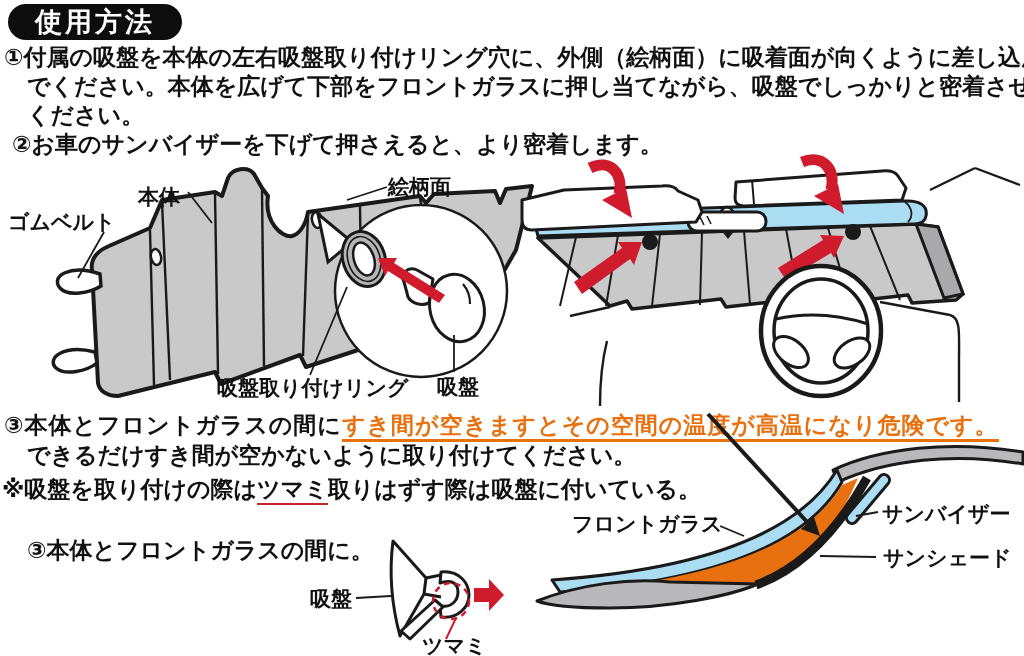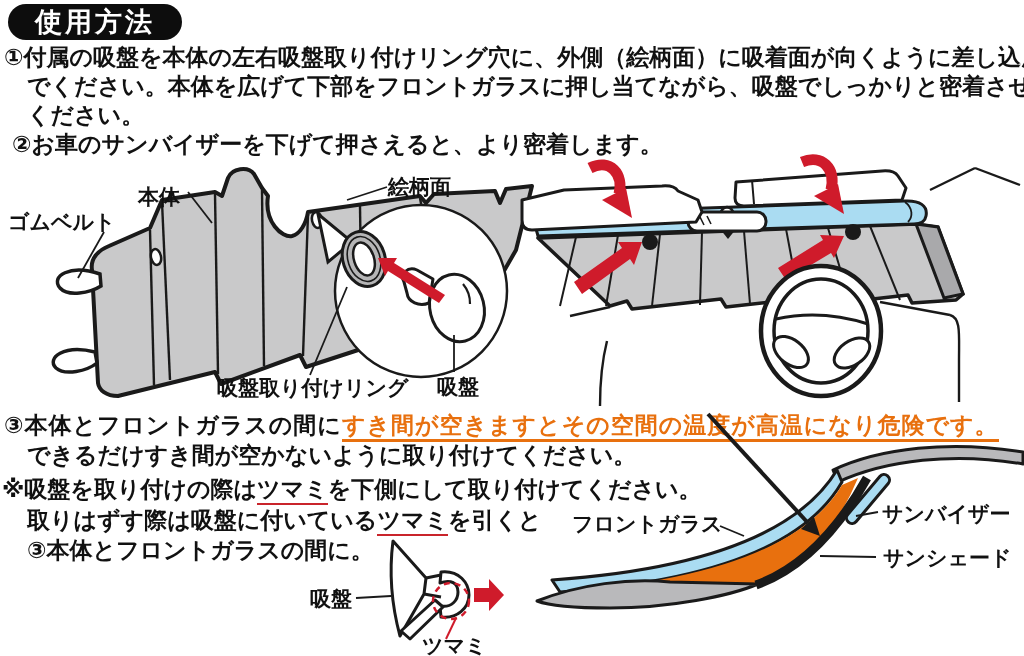--- a/index.html
+++ b/index.html
@@ -25,22 +25,21 @@
   <div class="badge">使用方法</div>
 
   <div class="line" style="left:4px;top:44px">①付属の吸盤を本体の左右吸盤取り付けリング穴に、外側（絵柄面）に吸着面が向くように差し込ん</div>
   <div class="line" style="left:27px;top:73px">でください。本体を広げて下部をフロントガラスに押し当てながら、吸盤でしっかりと密着させて</div>
   <div class="line" style="left:27px;top:102px">ください。</div>
   <div class="line" style="left:12px;top:131px">②お車のサンバイザーを下げて押さえると、より密着します。</div>
 
   <div class="line warnline" style="left:4px;top:412px"><span>③本体とフロントガラスの間に</span><span class="warn">すき間が空きますとその空間の温度が高温になり危険です。</span></div>
   <div class="line" style="left:27px;top:442px">できるだけすき間が空かないように取り付けてください。</div>
 
-  <div class="line" style="left:2px;top:476px"><span>※吸盤を取り付けの際は</span><span class="u-red">ツマミ</span><span>を下側にして取り付けてください。</span></div>
-  <div class="line" style="left:27px;top:507px"><span>取りはずす際は吸盤に付いている</span><span class="u-red">ツマミ</span><span>を引くと</span></div>
+  <div class="line" style="left:2px;top:476px"><span>※吸盤を取り付けの際は</span><span class="u-red">ツマミ</span><span>取りはずす際は吸盤に付いている。</span></div>
   <div class="line" style="left:27px;top:537px">③本体とフロントガラスの間に。</div>
 
   <svg style="left:0;top:156px" width="512" height="264" viewBox="0 0 512 264">
     <g>
       <path fill="#c9c9ca" stroke="#1a1a1a" stroke-width="4" stroke-linejoin="round" d="M118,240 C106,240 99,234 98,227 L92,114 C90,102 99,94 109,90 L150,72 L162,44 L215,36 L222,40 L228,22 C232,12 248,10 254,18 L262,32 L268,40 C264,66 282,82 292,80 C300,78 306,68 308,56 L420,40 L426,47 L434,38 L495,35 L500,47 L506,33 L532,30 L516,94 L470,174 L400,194 L395,182 L306,211 L300,199 L221,228 L215,216 Z"></path>
       <g class="ink" stroke-width="2.4">
         <path d="M150,74 L154,229"></path>
           <path d="M162,46 L170,224"></path>
         <path d="M215,38 L218,218"></path>
           <path d="M262,34 L264,210"></path>

